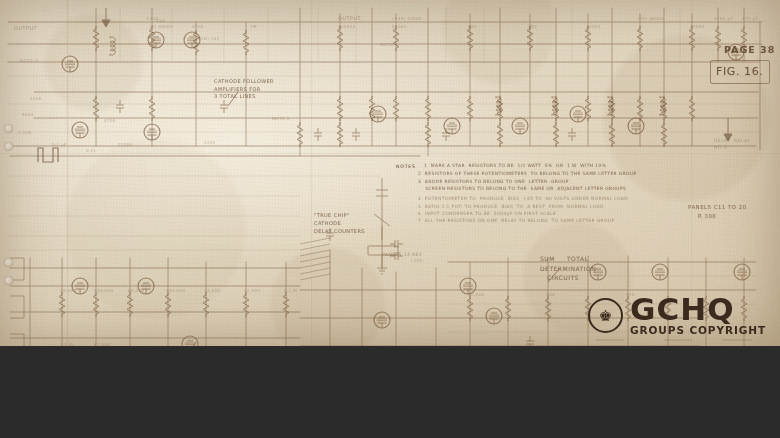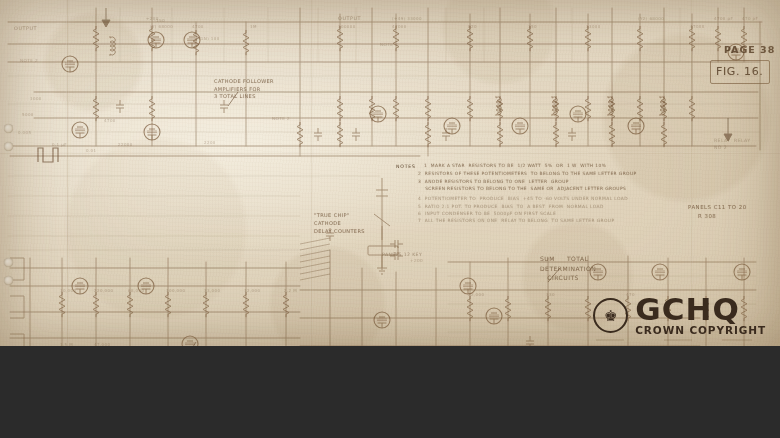--- a/index.html
+++ b/index.html
@@ -490,17 +490,17 @@
   <div class="punch" style="left:4px;top:142px;"></div>
   <div class="punch" style="left:4px;top:258px;"></div>
   <div class="punch" style="left:4px;top:276px;"></div>
 
   <div class="vignette"></div>
 
   <div id="gchq">
     <div class="crest">♚</div>
     <div class="wordmark">
       <div class="g">GCHQ</div>
-      <div class="cc">CROWN COPYRIGHT</div>
+      <div class="cc">GROUPS COPYRIGHT</div>
     </div>
   </div>
 
 </div>
 
 </body></html>

